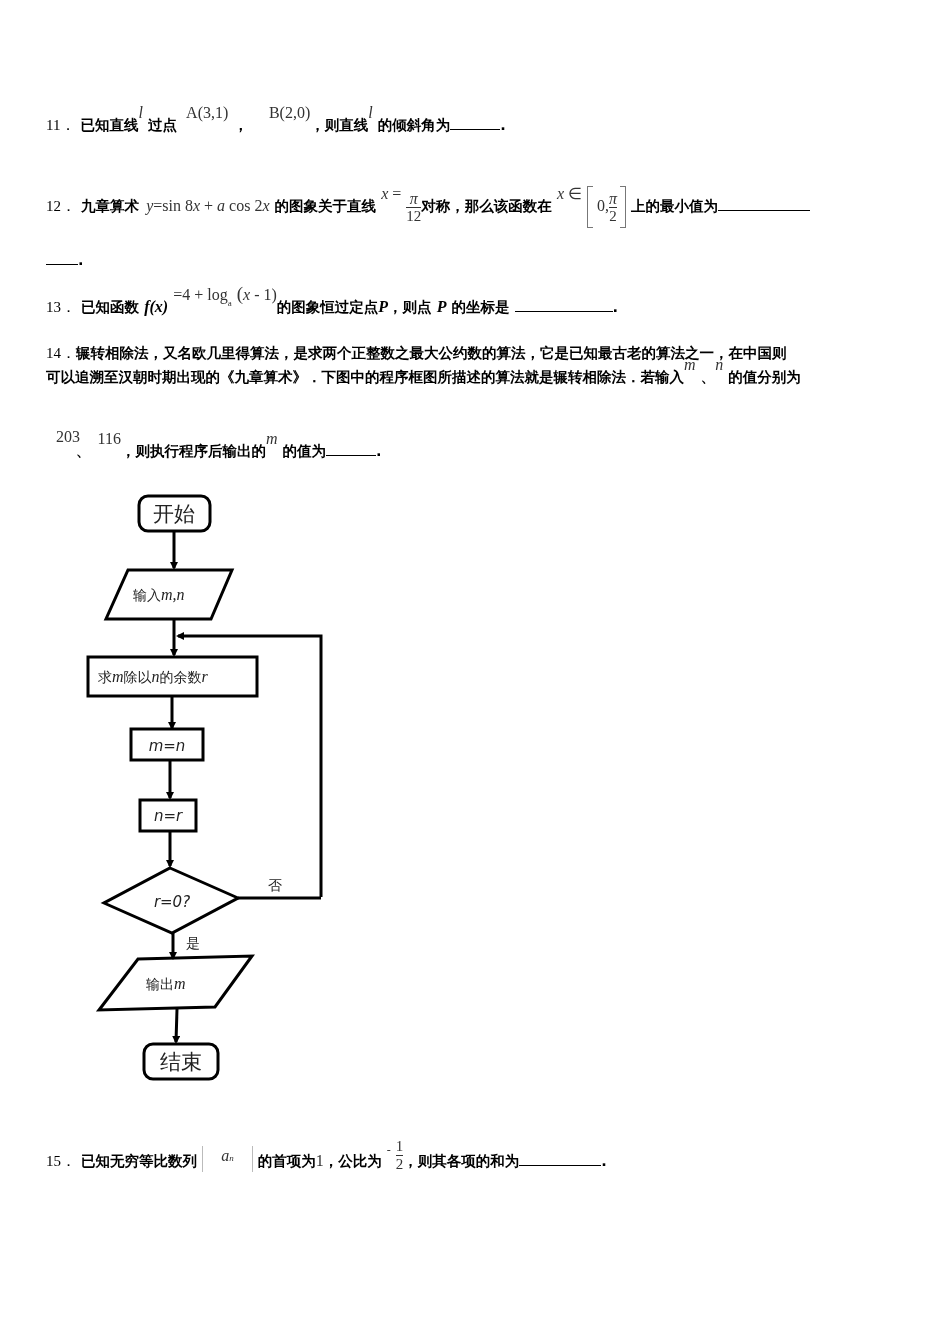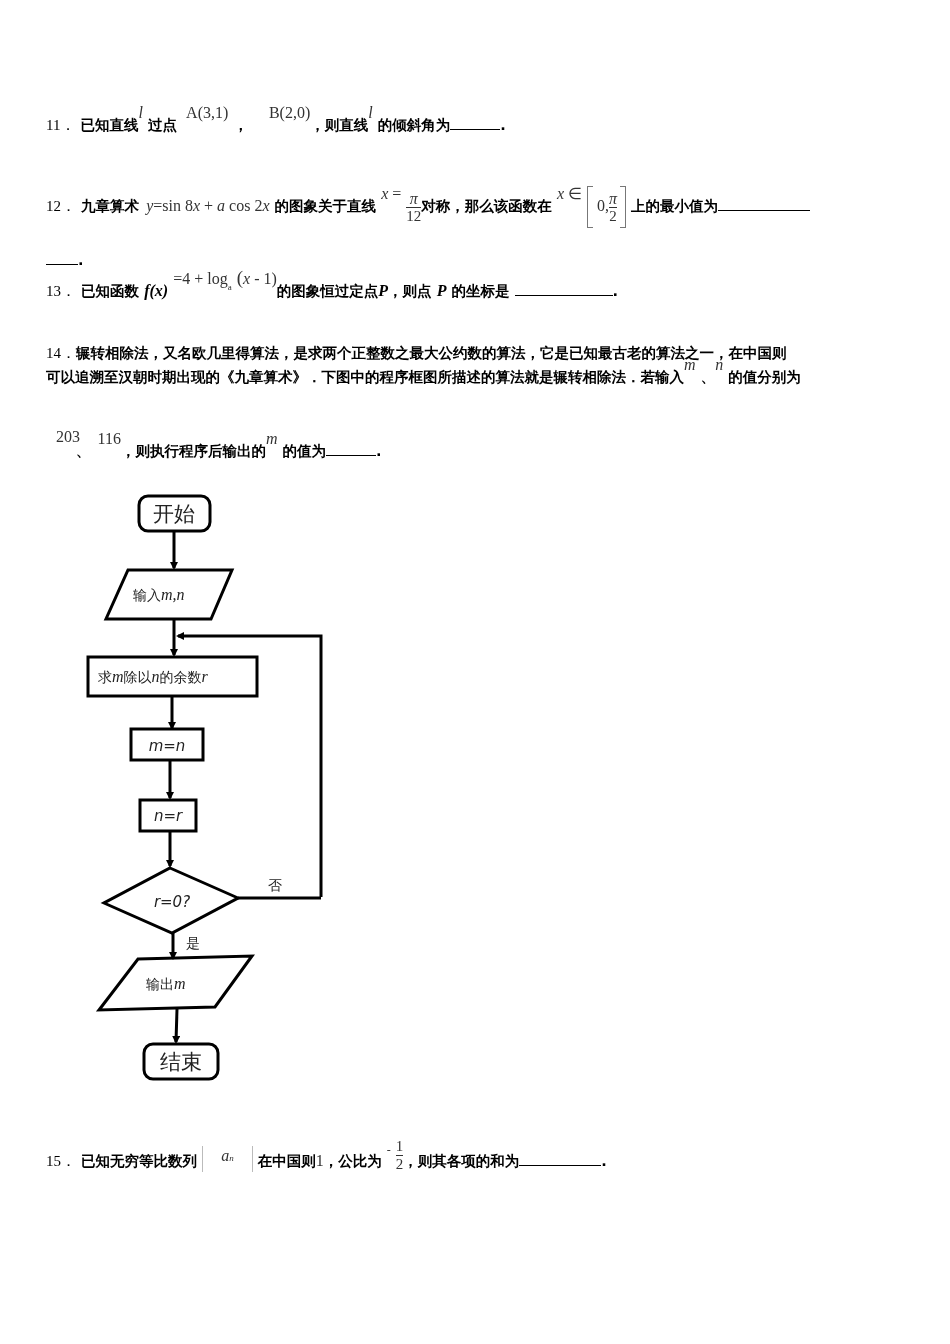--- a/index.html
+++ b/index.html
@@ -50,21 +50,21 @@
       <span class="mi">π</span>
       <span class="bar"></span>
       <span>2</span>
     </span><span class="brk r" style="margin-left:3px;"></span>
   <span>上的最小值为</span><span class="blank" style="width:92px;"></span>
 </div>
 <div class="q" style="top:250px;">
   <span class="blank" style="width:32px;"></span><span>.</span>
 </div>
 
-<div class="q" style="top:280px;text-align:right;">
+<div class="q" style="top:296px;text-align:right;">
   <span class="num">13．</span>
   <span>已知函数</span>
   <span class="bi">f(x)</span>
   <span class="m sup">=4 + log</span><span class="m sup" style="font-size:9px;top:-6px;">a</span>
   <span class="m sup" style="font-size:19px;">(</span><span class="mi sup">x</span><span class="m sup"> - 1)</span><span>的图象恒过定点</span><span class="bi">P</span><span>，则点</span>
   <span class="bi">P</span>
   <span>的坐标是</span>
   <span class="blank" style="width:98px;"></span><span>.</span>
 </div>
 
@@ -128,20 +128,20 @@
     <text x="186" y="948" font-size="14">是</text>
     <text x="146" y="989" font-size="14"><tspan>输出</tspan><tspan font-family="Liberation Serif, serif" font-style="italic" font-size="16">m</tspan></text>
     <text x="181" y="1069" font-size="21" text-anchor="middle">结束</text>
   </g>
 </svg>
 
 <div class="q" style="top:1144px;">
   <span class="num">15．</span>
   <span>已知无穷等比数列</span>
   <span style="display:inline-block;border:1px solid #bbb;border-top:none;border-bottom:none;padding:0 18px;height:26px;vertical-align:middle;position:relative;top:-3px;"><span class="mi">a</span><span class="mi" style="font-size:9px;">n</span></span>
-  <span>在中国则</span><span class="m">1</span><span>，公比为</span>
+  <span>的首项为</span><span class="m">1</span><span>，公比为</span>
   <span class="m sup" style="font-size:12px;">-</span>
   <span class="frac" style="position:relative;top:-6px;">
       <span>1</span>
       <span class="bar"></span>
       <span>2</span>
     </span><span>，则其各项的和为</span><span class="blank" style="width:82px;"></span><span>.</span>
 </div>
 
 </body></html>

